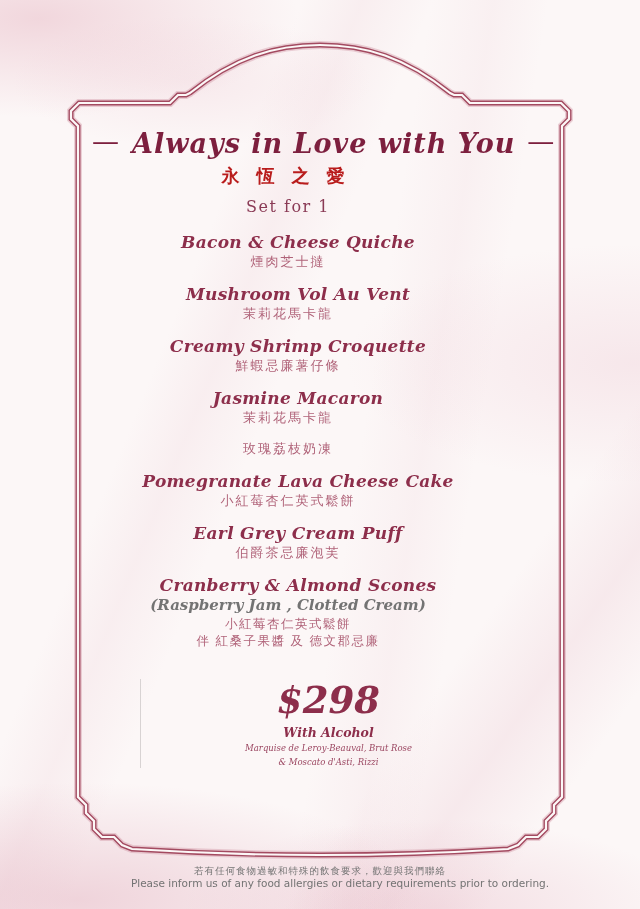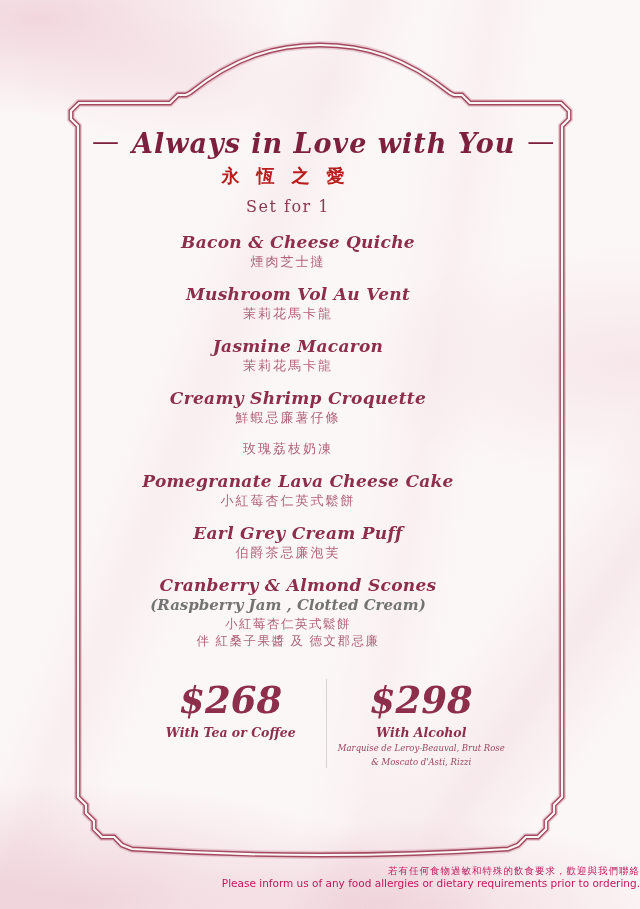--- a/index.html
+++ b/index.html
@@ -36,21 +36,21 @@
   .item-note { font-style:italic; font-weight:700; font-size:15px; line-height:21px; color:#737373; }
   .item-zh-sm { font-size:12.5px; line-height:17px; letter-spacing:1.5px; color:#b06379; font-family:Liberation Sans, sans-serif; }
 
   .prices { width:376px; margin:27px 0 0 58px; display:flex; align-items:stretch; }
   .price-col { flex:1 1 0; padding-top:2px; }
   .price-amount { font-style:italic; font-weight:600; font-size:37px; line-height:42px; color:#8d2e4b; }
   .price-label { margin-top:4px; font-style:italic; font-weight:700; font-size:12.5px; line-height:15px; color:#8d2e4b; }
   .price-sub { margin-top:3px; font-style:italic; font-size:8.5px; line-height:11px; color:#9a4560; }
   .vdiv { width:1px; background:#d8d3d3; margin:2px 2px 0 2px; min-height:82px; }
 
-  .footer { position:absolute; left:0; top:865px; width:640px; text-align:right; color:#be185d; }
+  .footer { position:absolute; left:0; top:865px; width:640px; text-align:center; color:#737373; }
   .footer-zh { font-size:9.5px; line-height:12px; letter-spacing:1px; font-family:"DejaVu Sans", sans-serif; }
   .footer-en { font-size:10.5px; line-height:13px; font-family:"DejaVu Sans", sans-serif;margin-left:40px; }
 </style>
 </head>
 <body>
 
 <svg class="frame-svg" viewBox="0 0 640 909" aria-hidden="true">
   <g fill="none" stroke-linejoin="miter">
     <path d="M 78 136 L 78 126 L 71 119 L 71 111 L 79 103 L 170 103 L 178 95 L 186 95 L 190 93
              C 235 57 275 45 320 45 C 365 45 405 57 450 93
@@ -83,26 +83,26 @@
   <div class="items">
     <div class="item">
       <div class="item-en">Bacon &amp; Cheese Quiche</div>
       <div class="item-zh">煙肉芝士撻</div>
     </div>
     <div class="item">
       <div class="item-en">Mushroom Vol Au Vent</div>
       <div class="item-zh">茉莉花馬卡龍</div>
     </div>
     <div class="item">
+      <div class="item-en">Creamy Shrimp Croquette</div>
+      <div class="item-zh">鮮蝦忌廉薯仔條</div>
+    </div>
+    <div class="item">
       <div class="item-en">Jasmine Macaron</div>
       <div class="item-zh">茉莉花馬卡龍</div>
-    </div>
-    <div class="item">
-      <div class="item-en">Creamy Shrimp Croquette</div>
-      <div class="item-zh">鮮蝦忌廉薯仔條</div>
     </div>
     <div class="item">
       <div class="item-zh">玫瑰荔枝奶凍</div>
     </div>
     <div class="item">
       <div class="item-en">Pomegranate Lava Cheese Cake</div>
       <div class="item-zh">小紅莓杏仁英式鬆餅</div>
     </div>
     <div class="item">
       <div class="item-en">Earl Grey Cream Puff</div>
@@ -110,24 +110,20 @@
     </div>
     <div class="item">
       <div class="item-en">Cranberry &amp; Almond Scones</div>
       <div class="item-note">(Raspberry Jam , Clotted Cream)</div>
       <div class="item-zh-sm">小紅莓杏仁英式鬆餅</div>
       <div class="item-zh-sm">伴 紅桑子果醬 及 德文郡忌廉</div>
     </div>
   </div>
 
   <div class="prices">
-    <div class="price-col">
-      <div class="price-amount">$268</div>
-      <div class="price-label">With Tea or Coffee</div>
-    </div>
     <div class="vdiv"></div>
     <div class="price-col">
       <div class="price-amount">$298</div>
       <div class="price-label">With Alcohol</div>
       <div class="price-sub">Marquise de Leroy-Beauval, Brut Rose</div>
       <div class="price-sub">&amp; Moscato d'Asti, Rizzi</div>
     </div>
   </div>
 </div>
 

